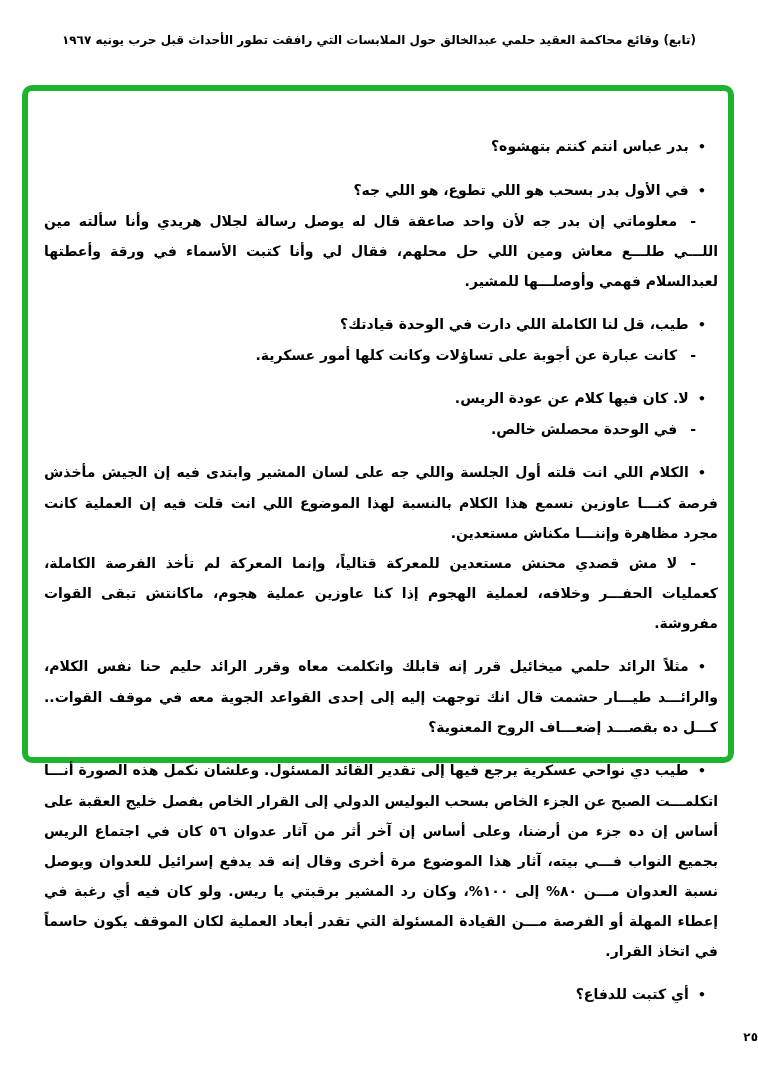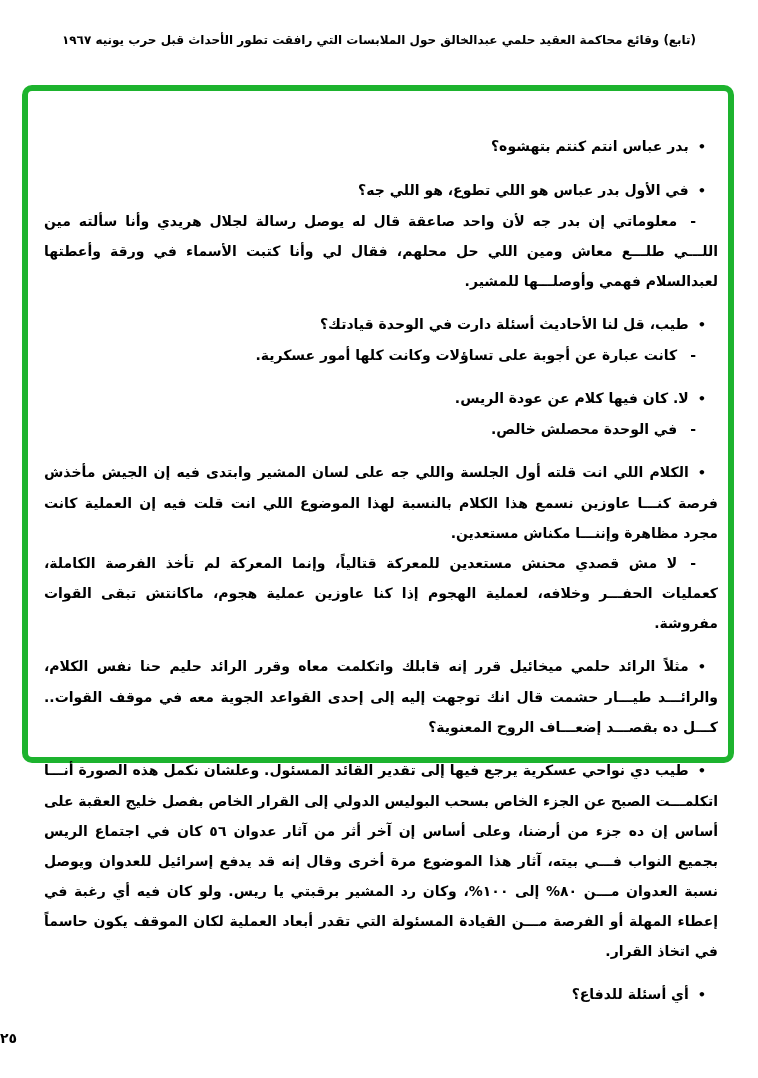--- a/index.html
+++ b/index.html
@@ -63,53 +63,53 @@
   .marker {
     display: inline;
   }
   .marker.bullet { margin-left: 9px; font-size: 13px; }
   .marker.dash   { margin-left: 13px; }
   .page-number {
     position: absolute;
     top: 1030px;
     right: 0;
     left: 0;
-    text-align: left;
-    font-size: 14px;
+    text-align: right;
+    font-size: 12px;
     letter-spacing: 1px;
   }
 </style>
 </head>
 <body>
 
 <div class="page">
   <div class="header">(تابع) وقائع محاكمة العقيد حلمي عبدالخالق حول الملابسات التي رافقت تطور الأحداث قبل حرب يونيه ١٩٦٧</div>
 
   <div class="frame" style="border-color: rgb(29, 179, 46);">
     <div class="transcript">
   <div class="group">
     <p class="q">
       <span class="marker bullet">•</span><span>بدر عباس انتم كنتم بتهشوه؟</span>
     </p>
 
 </div>
 
   <div class="group">
     <p class="q">
-      <span class="marker bullet">•</span><span>في الأول بدر عباس هو اللي تطوع، هو اللي جه؟</span>
+      <span class="marker bullet">•</span><span>في الأول بدر بسحب هو اللي تطوع، هو اللي جه؟</span>
     </p>
 
   <p class="a">
     <span class="marker dash">-</span><span>معلوماتي إن بدر جه لأن واحد صاعقة قال له يوصل رسالة لجلال هريدي وأنا سألته مين اللـــي طلـــع معاش ومين اللي حل محلهم، فقال لي وأنا كتبت الأسماء في ورقة وأعطتها لعبدالسلام فهمي وأوصلـــها للمشير.</span>
   </p>
 </div>
 
   <div class="group">
     <p class="q">
-      <span class="marker bullet">•</span><span>طيب، قل لنا الأحاديث أسئلة دارت في الوحدة قيادتك؟</span>
+      <span class="marker bullet">•</span><span>طيب، قل لنا الكاملة اللي دارت في الوحدة قيادتك؟</span>
     </p>
 
   <p class="a">
     <span class="marker dash">-</span><span>كانت عبارة عن أجوبة على تساؤلات وكانت كلها أمور عسكرية.</span>
   </p>
 </div>
 
   <div class="group">
     <p class="q">
       <span class="marker bullet">•</span><span>لا. كان فيها كلام عن عودة الريس.</span>
@@ -137,20 +137,20 @@
   </div>
 
   <div class="group">
     <p class="q">
       <span class="marker bullet">•</span><span>طيب دي نواحي عسكرية يرجع فيها إلى تقدير القائد المسئول. وعلشان نكمل هذه الصورة أنـــا اتكلمـــت الصبح عن الجزء الخاص بسحب البوليس الدولي إلى القرار الخاص بفصل خليج العقبة على أساس إن ده جزء من أرضنا، وعلى أساس إن آخر أثر من آثار عدوان ٥٦ كان في اجتماع الريس بجميع النواب فـــي بيته، آثار هذا الموضوع مرة أخرى وقال إنه قد يدفع إسرائيل للعدوان ويوصل نسبة العدوان مـــن ٨٠% إلى ١٠٠%، وكان رد المشير برقبتي يا ريس. ولو كان فيه أي رغبة في إعطاء المهلة أو الفرصة مـــن القيادة المسئولة التي تقدر أبعاد العملية لكان الموقف يكون حاسماً في اتخاذ القرار.</span>
     </p>
   </div>
 
   <div class="group">
     <p class="q">
-      <span class="marker bullet">•</span><span>أي أسئلة للدفاع؟</span>
+      <span class="marker bullet">•</span><span>أي كتبت للدفاع؟</span>
     </p>
   </div>
 </div>
   </div>
 
   <div class="page-number">٢٥</div>
 </div>
 
 </body></html>

